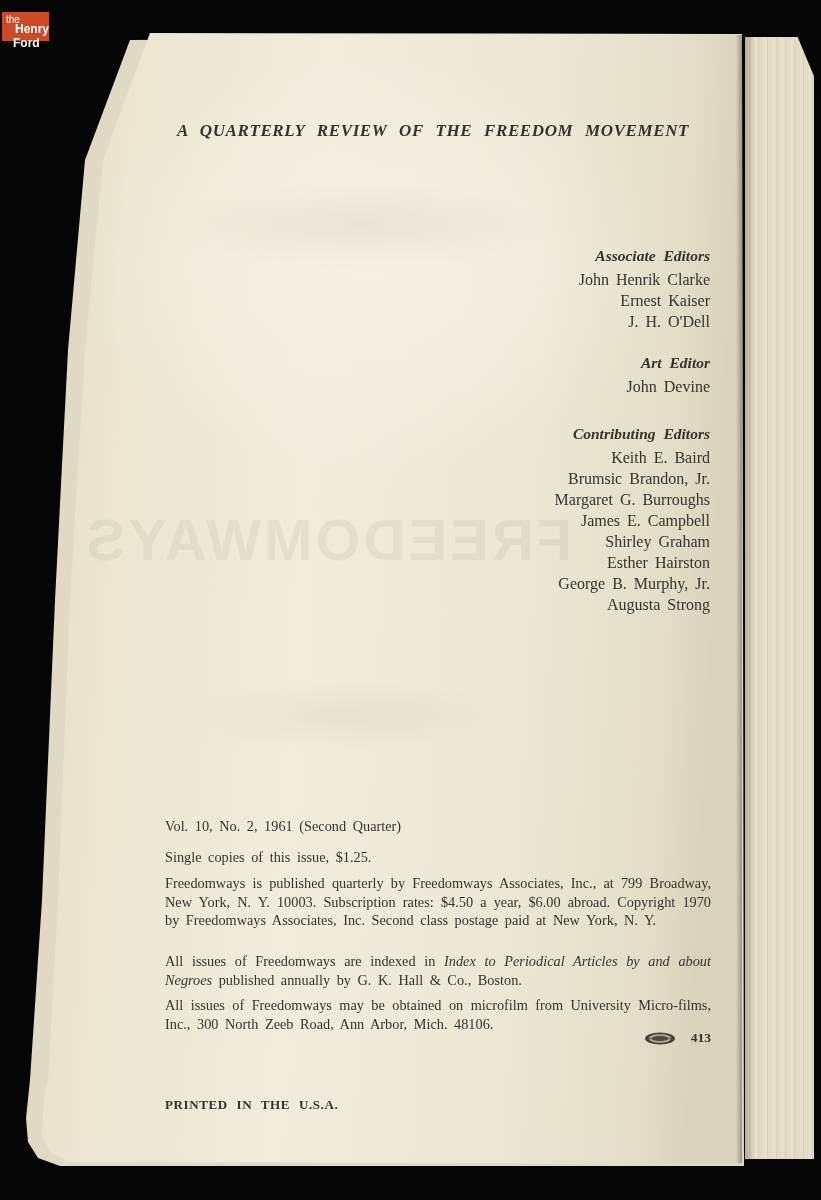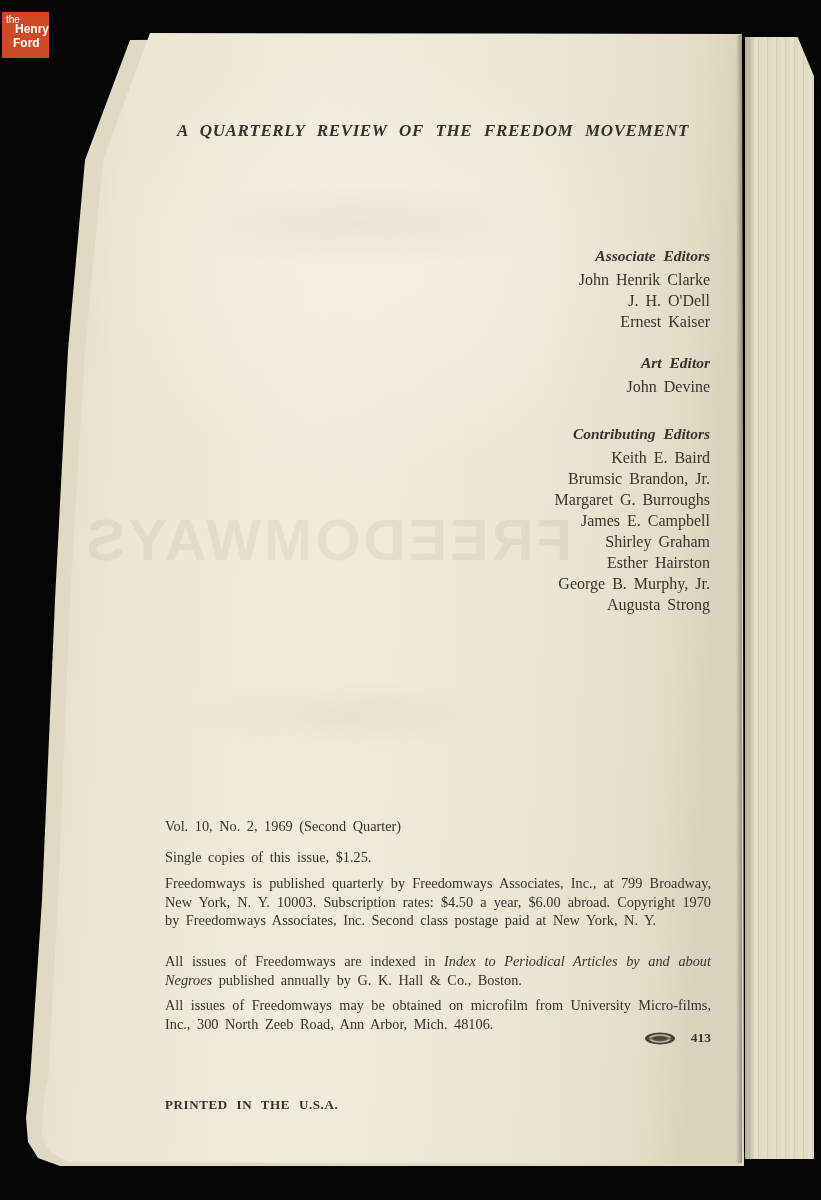--- a/index.html
+++ b/index.html
@@ -51,21 +51,21 @@
   .para-microfilm{top:996px;}
   .ital{font-style:italic;}
 
   .printed-line{position:absolute;left:165px;top:1097px;font-size:13px;font-weight:700;
     letter-spacing:.6px;word-spacing:5px;}
   .union-bug{position:absolute;left:644px;top:1032px;width:32px;height:13px;}
   .page-number{position:absolute;left:660px;top:1030px;width:51px;text-align:right;
     font-size:13.5px;font-weight:700;}
 
   
-  .hf-logo{position:absolute;left:2px;top:12px;width:47px;height:46px;background:#cd4a27;
+  .hf-logo{position:absolute;left:2px;top:12px;width:47px;height:29px;background:#cd4a27;
     color:#fff;font-family:"Liberation Sans",sans-serif;overflow:visible;}
   .hf-the{font-size:10px;line-height:10px;padding:3px 0 0 4px;font-weight:400;}
   .hf-henry{font-size:12px;line-height:12px;font-weight:700;padding-left:13px;margin-top:-2px;}
   .hf-ford{font-size:12px;line-height:14px;font-weight:700;padding-left:11px;margin-top:1px;}
 </style>
 </head>
 <body>
 
 <div class="scene">
 
@@ -77,41 +77,41 @@
     <div class="smudge smudge-a"></div>
     <div class="smudge smudge-b"></div>
     <div class="show-through">FREEDOMWAYS</div>
 
     <div class="tagline ink">A QUARTERLY REVIEW OF THE FREEDOM MOVEMENT</div>
 
     <div class="editors ink">
       <div>
         <div class="ed-title">Associate Editors</div>
         <div>John Henrik Clarke</div>
+        <div>Ernest Kaiser</div>
         <div>J. H. O'Dell</div>
-        <div>Ernest Kaiser</div>
       </div>
       <div class="ed-sec3">
         <div class="ed-title">Art Editor</div>
         <div>John Devine</div>
       </div>
       <div class="ed-sec4">
         <div class="ed-title">Contributing Editors</div>
         <div>Keith E. Baird</div>
         <div>Brumsic Brandon, Jr.</div>
         <div>Margaret G. Burroughs</div>
         <div>James E. Campbell</div>
         <div>Shirley Graham</div>
         <div>Esther Hairston</div>
         <div>George B. Murphy, Jr.</div>
         <div>Augusta Strong</div>
       </div>
     </div>
 
-    <div class="pub vol-line ink">Vol. 10, No. 2, 1969 (Second Quarter)</div>
+    <div class="pub vol-line ink">Vol. 10, No. 2, 1961 (Second Quarter)</div>
     <div class="pub price-line ink">Single copies of this issue, $1.25.</div>
     <div class="pub para para-publisher ink">Freedomways is published quarterly by Freedomways Associates, Inc., at 799 Broadway, New York, N. Y. 10003. Subscription rates: $4.50 a year, $6.00 abroad. Copyright 1970 by Freedomways Associates, Inc. Second class postage paid at New York, N. Y.</div>
     <div class="pub para para-index ink"><span>All issues of Freedomways are indexed in </span><span class="ital">Index to Periodical Articles by and about Negroes</span><span> published annually by G. K. Hall &amp; Co., Boston.</span></div>
     <div class="pub para para-microfilm ink">All issues of Freedomways may be obtained on microfilm from University Micro-films, Inc., 300 North Zeeb Road, Ann Arbor, Mich. 48106.</div>
 
     <div class="printed-line ink">PRINTED IN THE U.S.A.</div>
     <svg class="union-bug" viewBox="0 0 32 13">
       <ellipse cx="16" cy="6.5" rx="15" ry="6" fill="#454134"></ellipse>
       <ellipse cx="16" cy="6.5" rx="11.5" ry="4.2" fill="#b7b09a"></ellipse>
       <ellipse cx="16" cy="6.5" rx="8" ry="2.8" fill="#55503f"></ellipse>

